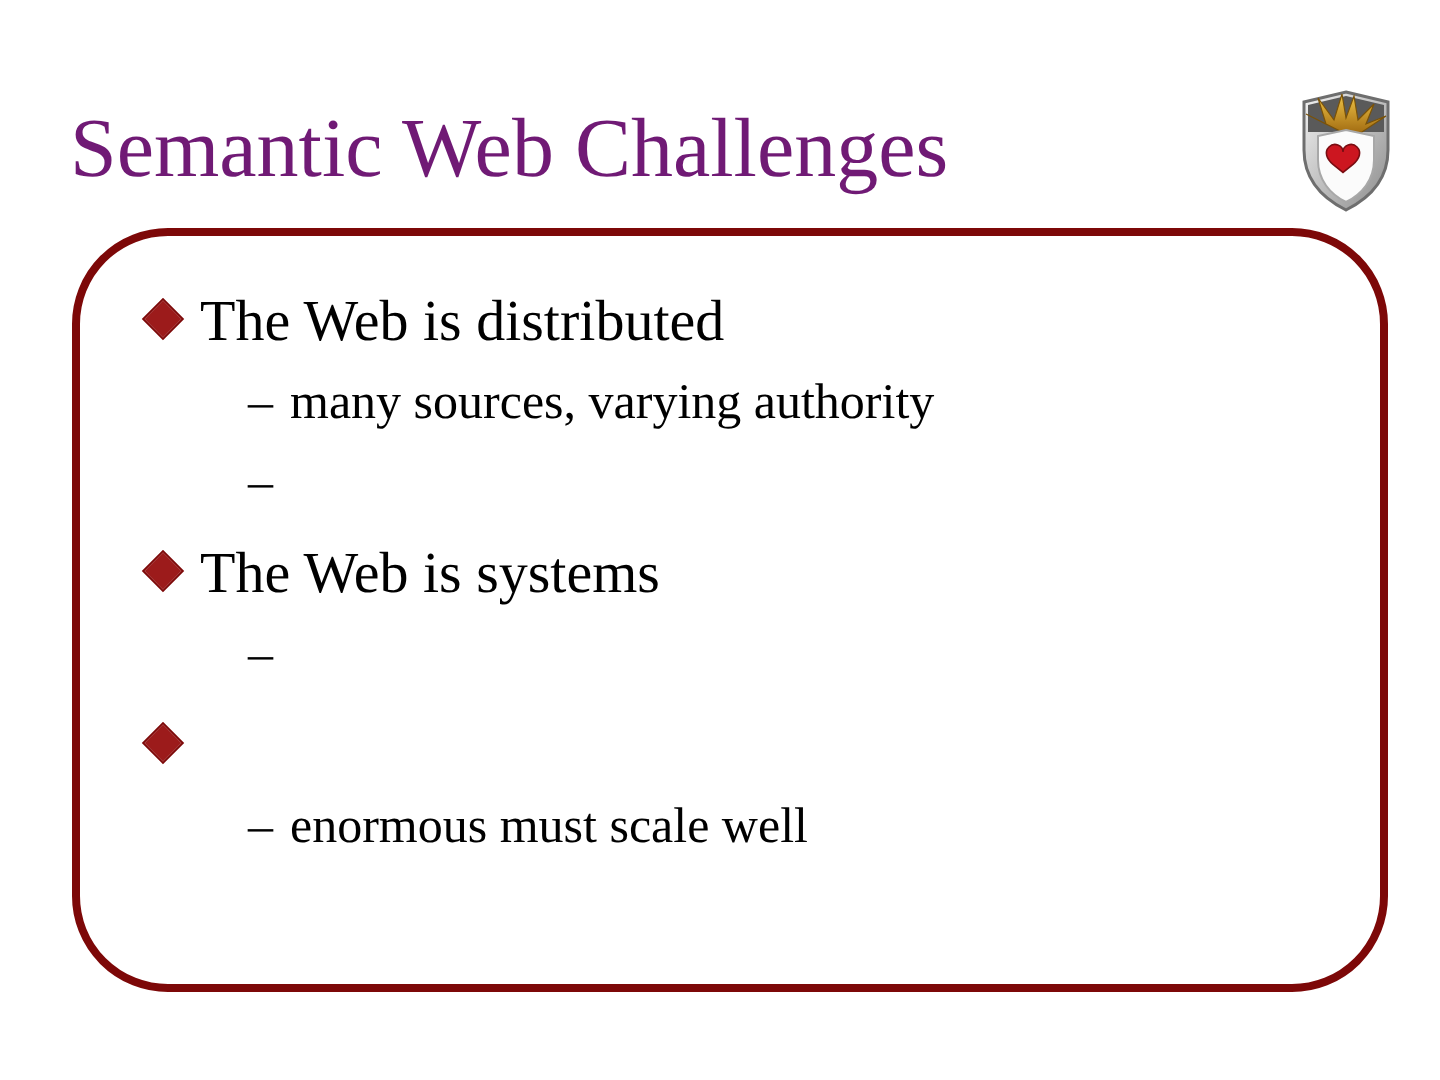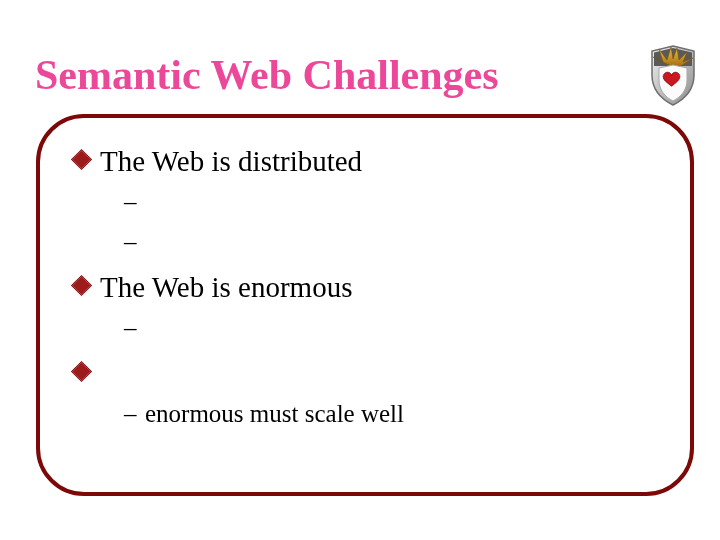--- a/index.html
+++ b/index.html
@@ -10,23 +10,22 @@
     position: relative;
     overflow: hidden;
   }
   .slide { position: absolute; inset: 0; background: #ffffff; }
 
   .title {
     position: absolute;
     left: 35px; top: 50px;
     font-size: 42px;
     line-height: 50px;
-    color: #ec4899;
+    color: #701a75;
     white-space: nowrap;
-    font-weight: bold;
   }
 
   .logo {
     position: absolute;
     left: 649px; top: 45px;
     width: 48px; height: 62px;
   }
 
   .frame {
     position: absolute;
@@ -110,29 +109,30 @@
   <div class="frame"></div>
 
   <div class="content" id="bullet-list">
     <div class="line l1">
       <span class="diamond"></span>
       <span class="txt">The Web is distributed</span>
     </div>
 
     <div class="line l2">
       <span class="dash">–</span>
+      <span class="txt">many sources, varying authority</span>
     </div>
 
     <div class="line l2">
       <span class="dash">–</span>
     </div>
 
     <div class="line l1">
       <span class="diamond"></span>
-      <span class="txt">The Web is enormous</span>
+      <span class="txt">The Web is systems</span>
     </div>
 
     <div class="line l2">
       <span class="dash">–</span>
     </div>
 
     <div class="line l1">
       <span class="diamond"></span>
     </div>
 

